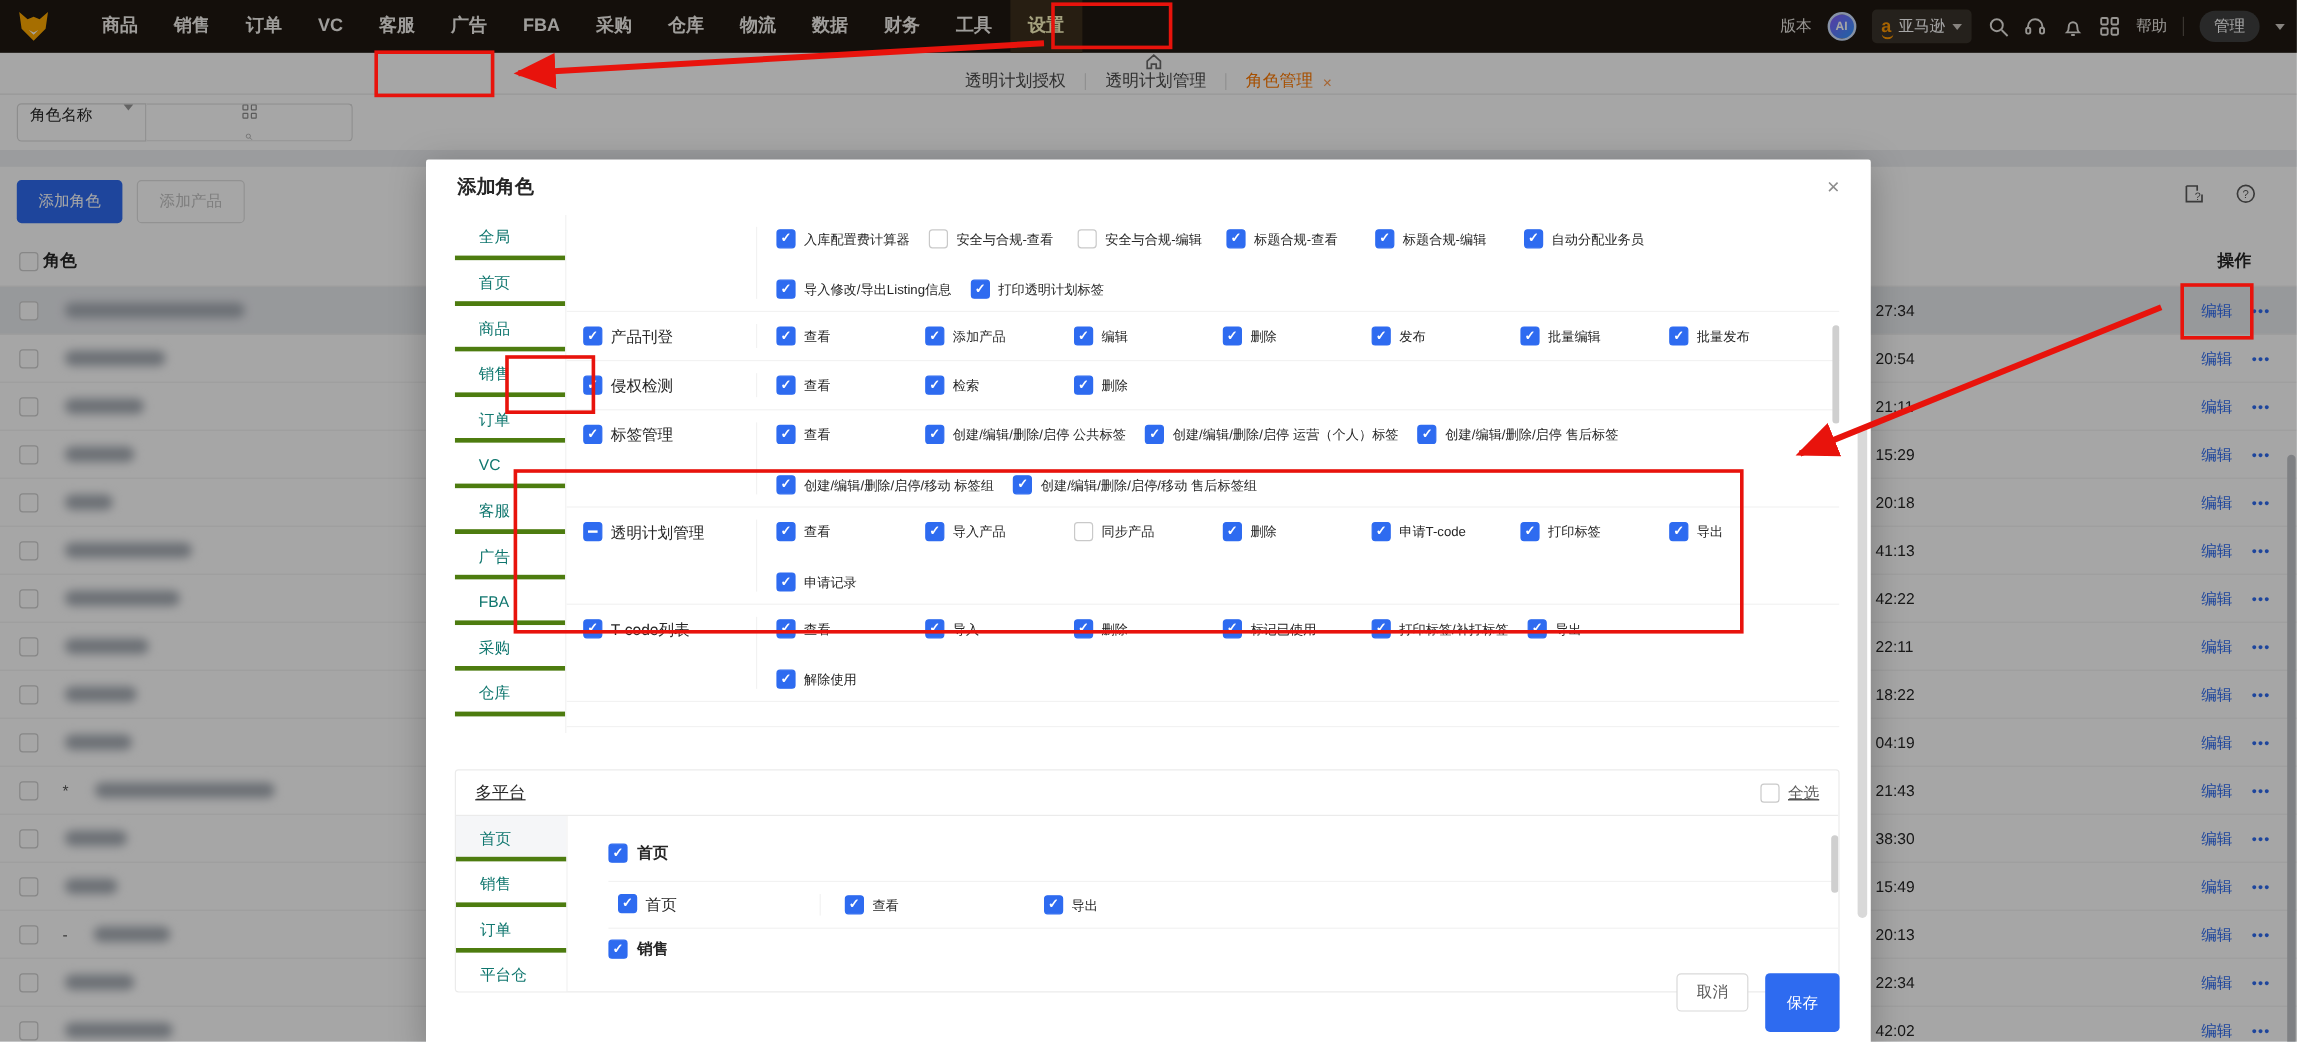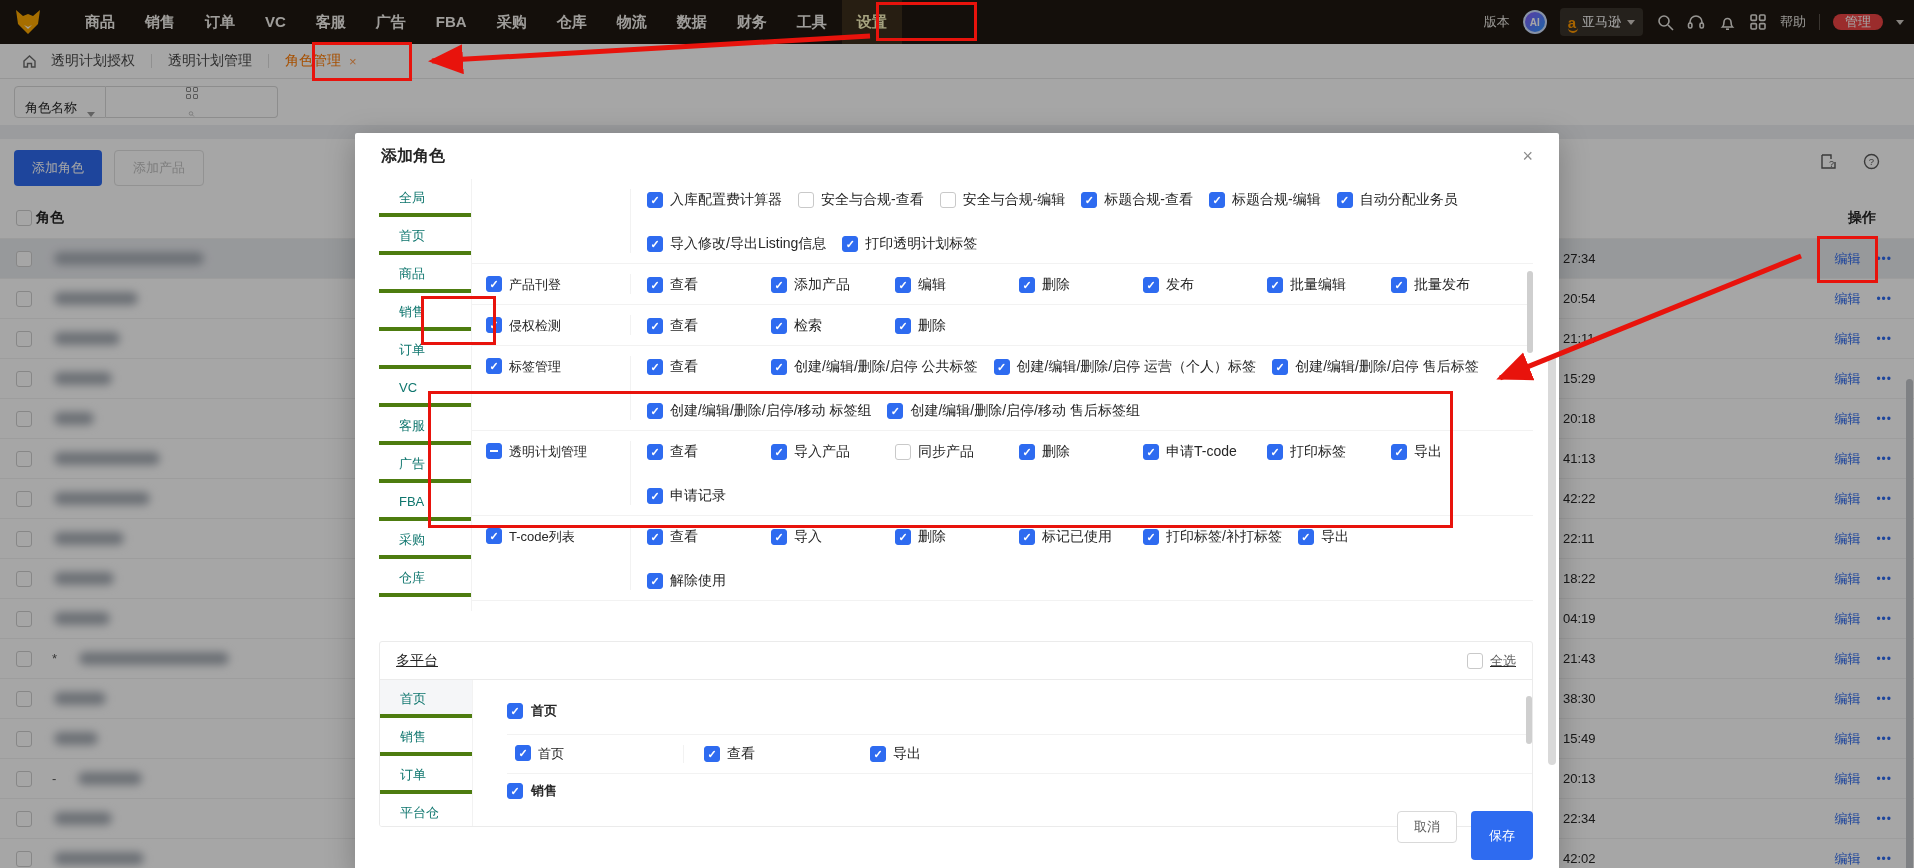--- a/index.html
+++ b/index.html
@@ -14,33 +14,33 @@
   .nav-item.active { color:#fef9c3; background:#3c2f1d; }
   .nav-right { position:absolute; right:10px; top:0; height:44px; display:flex; align-items:center; gap:13px; color:#e8e5e1; font-size:13px; }
   .ai-badge { width:24px; height:24px; border-radius:50%; background:linear-gradient(135deg,#8a5cff,#2e9bff); border:2px solid #cfe0ff; color:#fff; font-size:10px; font-weight:bold; display:flex; align-items:center; justify-content:center; }
   .shop-select { background:#3a332b; border-radius:4px; height:28px; display:flex; align-items:center; gap:6px; padding:0 8px; color:#fff; }
   .amz-a { color:#ff9900; font-weight:bold; font-size:15px; position:relative; line-height:1; }
   .amz-a::after { content:""; position:absolute; left:0; right:-2px; bottom:-3px; height:4px; border-bottom:2px solid #ff9900; border-radius:0 0 8px 8px; }
   .caret { width:0; height:0; border-left:4px solid transparent; border-right:4px solid transparent; border-top:5px solid #cfcac4; }
   .nav-ico { width:18px; height:18px; display:flex; align-items:center; justify-content:center; }
   .nav-ico svg { stroke:#e8e5e1; fill:none; stroke-width:1.6; }
   .nav-divider { width:1px; height:16px; background:#5a524a; }
-  .admin-pill { background:#ef4444; border-radius:14px; height:16px; padding:0 12px; display:flex; align-items:center; color:#fff; font-size:13px; }
+  .admin-pill { background:#404040; border-radius:14px; height:26px; padding:0 12px; display:flex; align-items:center; color:#fff; font-size:13px; }
 
   
-  .tabbar { height:35px; background:#fff; border-bottom:1px solid #e7e7e7; display:flex; align-items:center; font-size:14px; color:#4a4a4a; }
+  .tabbar { height:35px; background:#fff; border-bottom:1px solid #e7e7e7; display:flex; align-items:center; font-size:14px; color:#4a4a4a;flex-direction:column; }
   .home-ico { margin:0 14px 0 22px; color:#6b6b6b; display:flex; }
   .tab-sep { width:1px; height:14px; background:#ddd; margin:0 16px; }
   .tab { cursor:pointer; white-space:nowrap; }
   .tab.active { color:#ff7a00; display:flex; align-items:center; gap:8px; }
   .tab-close { color:#ff9b4d; font-size:13px; }
 
   
   .filterbar { height:46px; background:#fff; display:flex; align-items:center; padding-left:14px; }
-  .f-select { width:92px; height:32px; border:1px solid #d9d9d9; border-radius:4px 0 0 4px; display:flex; align-items:flex-end; justify-content:space-between; padding:0 10px; font-size:13px; color:#262626; background:#fff; }
+  .f-select { width:108px; height:32px; border:1px solid #d9d9d9; border-radius:4px 0 0 4px; display:flex; align-items:flex-start; justify-content:space-between; padding:0 10px; font-size:13px; color:#262626; background:#fff; }
   .f-input { width:172px; height:32px; border:1px solid #d9d9d9; border-left:none; border-radius:0 4px 4px 0; display:flex; align-items:center; padding:0 8px; gap:6px; background:#fff;flex-direction:column; }
   .f-ph { flex:1; font-size:12px; color:#bfbfbf; white-space:nowrap; overflow:hidden; }
   .mini-grid { display:grid; grid-template-columns:5px 5px; grid-gap:2px; }
   .mini-grid i { width:5px; height:5px; border:1.4px solid #8c8c8c; border-radius:1px; }
 
   
   .panel { position:absolute; left:0; right:0; top:139px; bottom:0; background:#fff; }
   .btnrow { height:58px; display:flex; align-items:center; padding-left:14px; position:relative; }
   .btn-add { height:36px; padding:0 18px; background:#2e6bf0; color:#fff; border:none; border-radius:4px; font-size:13px; cursor:pointer; }
   .btn-del { height:36px; padding:0 18px; background:#fff; color:#c2c2c2; border:1px solid #e0e0e0; border-radius:4px; font-size:13px; margin-left:12px; }
@@ -68,21 +68,21 @@
   .m-scrollthumb { position:absolute; right:3px; top:222px; width:8px; height:410px; background:#d9d9d9; border-radius:4px; }
 
   .sec1 { display:flex; height:432px; margin:0 26px 0 24px; overflow:hidden; }
   .menu-col { width:92px; flex:none; }
   .menu-item { height:38px; line-height:37px; padding-left:20px; font-size:13px; color:#0f766e; border-bottom:4px solid #4d7c0f; background:#fff; cursor:pointer; }
   .menu-item.sel { background:#f5f6f8; }
   .rows-col { flex:1; position:relative; overflow:hidden; border-left:1px solid #f2f2f2; }
   .perm-row { display:flex; border-bottom:1px solid #f2f2f2; padding:10px 0; }
   .mod-cell { width:158px; flex:none; display:flex; align-items:flex-start; gap:7px; padding:2px 0 0 14px; font-size:13px; color:#262626; }
   .perm-wrap { flex:1; display:flex; flex-wrap:wrap; row-gap:13px; padding:2px 0 0 16px; border-left:1px solid #f2f2f2; align-content:flex-start; }
-  .perm { display:inline-flex; align-items:center; gap:7px; font-size:14px; color:#262626; min-width:108px; margin-right:16px; white-space:nowrap; }
+  .perm { display:inline-flex; align-items:center; gap:7px; font-size:11px; color:#262626; min-width:108px; margin-right:16px; white-space:nowrap; }
   .brk { flex-basis:100%; height:0; }
   .inner-scroll { position:absolute; right:0; width:6px; background:#cfcfcf; border-radius:3px; }
 
   .cb { width:16px; height:16px; border:1px solid #c9c9c9; border-radius:3px; background:#fff; flex:none; display:flex; align-items:center; justify-content:center; margin-top:0px; }
   .cb.on { background:#2e6bf0; border-color:#2e6bf0; }
   .cb.on::after { content:"✓"; color:#fff; font-size:11px; font-weight:bold; line-height:1; }
   .cb.ind { background:#2e6bf0; border-color:#2e6bf0; }
   .cb.ind::after { content:""; width:8px; height:2px; background:#fff; }
 
   .sec2 { margin:30px 26px 0 24px; border:1px solid #ebebeb; border-radius:3px; height:186px; overflow:hidden; position:relative; }

